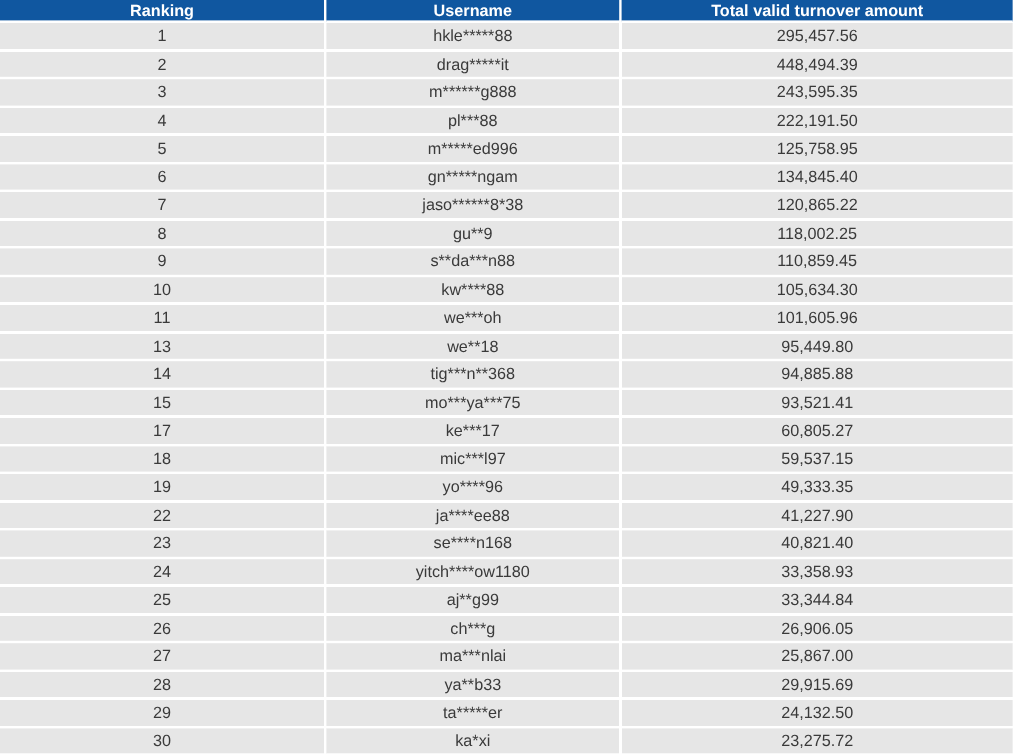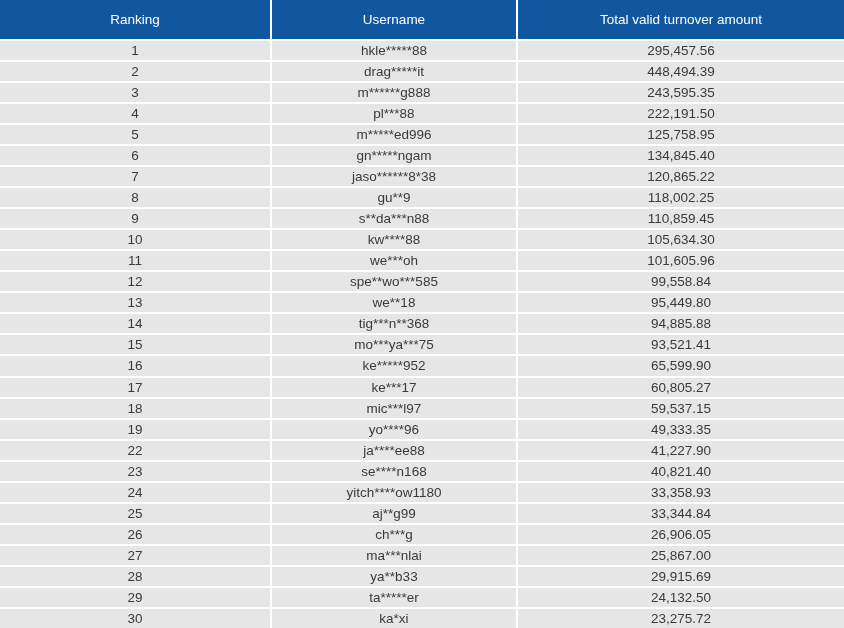--- a/index.html
+++ b/index.html
@@ -19,22 +19,22 @@
     table-layout:fixed;
     background:#ffffff;
   }
   table.leaderboard col.col-rank{width:271px;}
   table.leaderboard col.col-user{width:246px;}
   table.leaderboard col.col-amount{width:327px;}
   table.leaderboard th{
     background:var(--header-bg);
     color:var(--header-text);
     font-size:13.5px;
-    font-weight:normal;
-    height:40px;
+    font-weight:bold;
+    height:18px;
     text-align:center;
     vertical-align:middle;
     border-right:2px solid var(--separator);
     border-bottom:2px solid var(--separator);
   }
   table.leaderboard th:last-child{border-right:none;}
   table.leaderboard td{
     background:var(--row-bg);
     color:var(--body-text);
     font-size:13.5px;
@@ -124,49 +124,39 @@
     <td>kw****88</td>
     <td>105,634.30</td>
   </tr>
 
   <tr>
     <td>11</td>
     <td>we***oh</td>
     <td>101,605.96</td>
   </tr>
 
-  <tr>
-    <td>12</td>
-    <td>spe**wo***585</td>
-    <td>99,558.84</td>
-  </tr>
 
   <tr>
     <td>13</td>
     <td>we**18</td>
     <td>95,449.80</td>
   </tr>
 
   <tr>
     <td>14</td>
     <td>tig***n**368</td>
     <td>94,885.88</td>
   </tr>
 
   <tr>
     <td>15</td>
     <td>mo***ya***75</td>
     <td>93,521.41</td>
   </tr>
 
-  <tr>
-    <td>16</td>
-    <td>ke*****952</td>
-    <td>65,599.90</td>
-  </tr>
 
   <tr>
     <td>17</td>
     <td>ke***17</td>
     <td>60,805.27</td>
   </tr>
 
   <tr>
     <td>18</td>
     <td>mic***l97</td>

